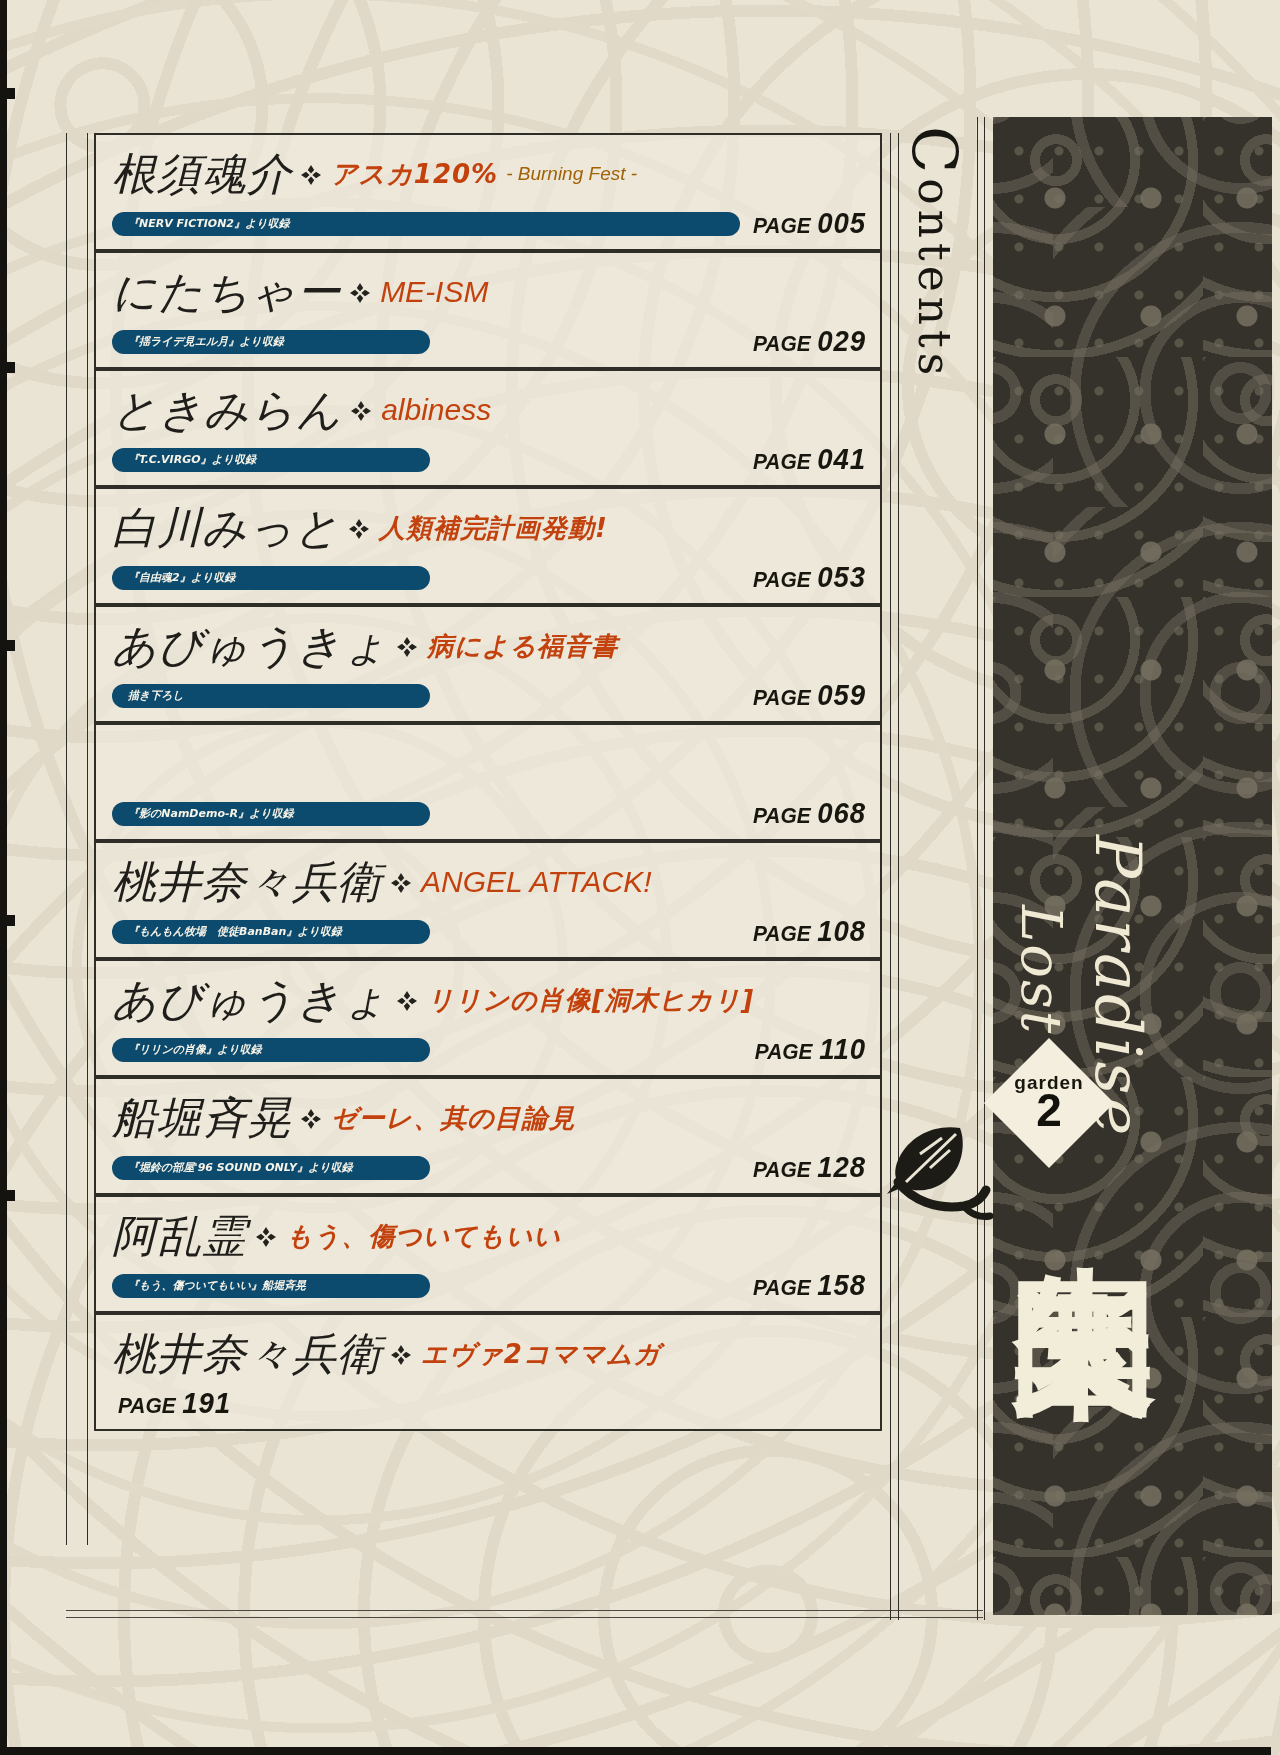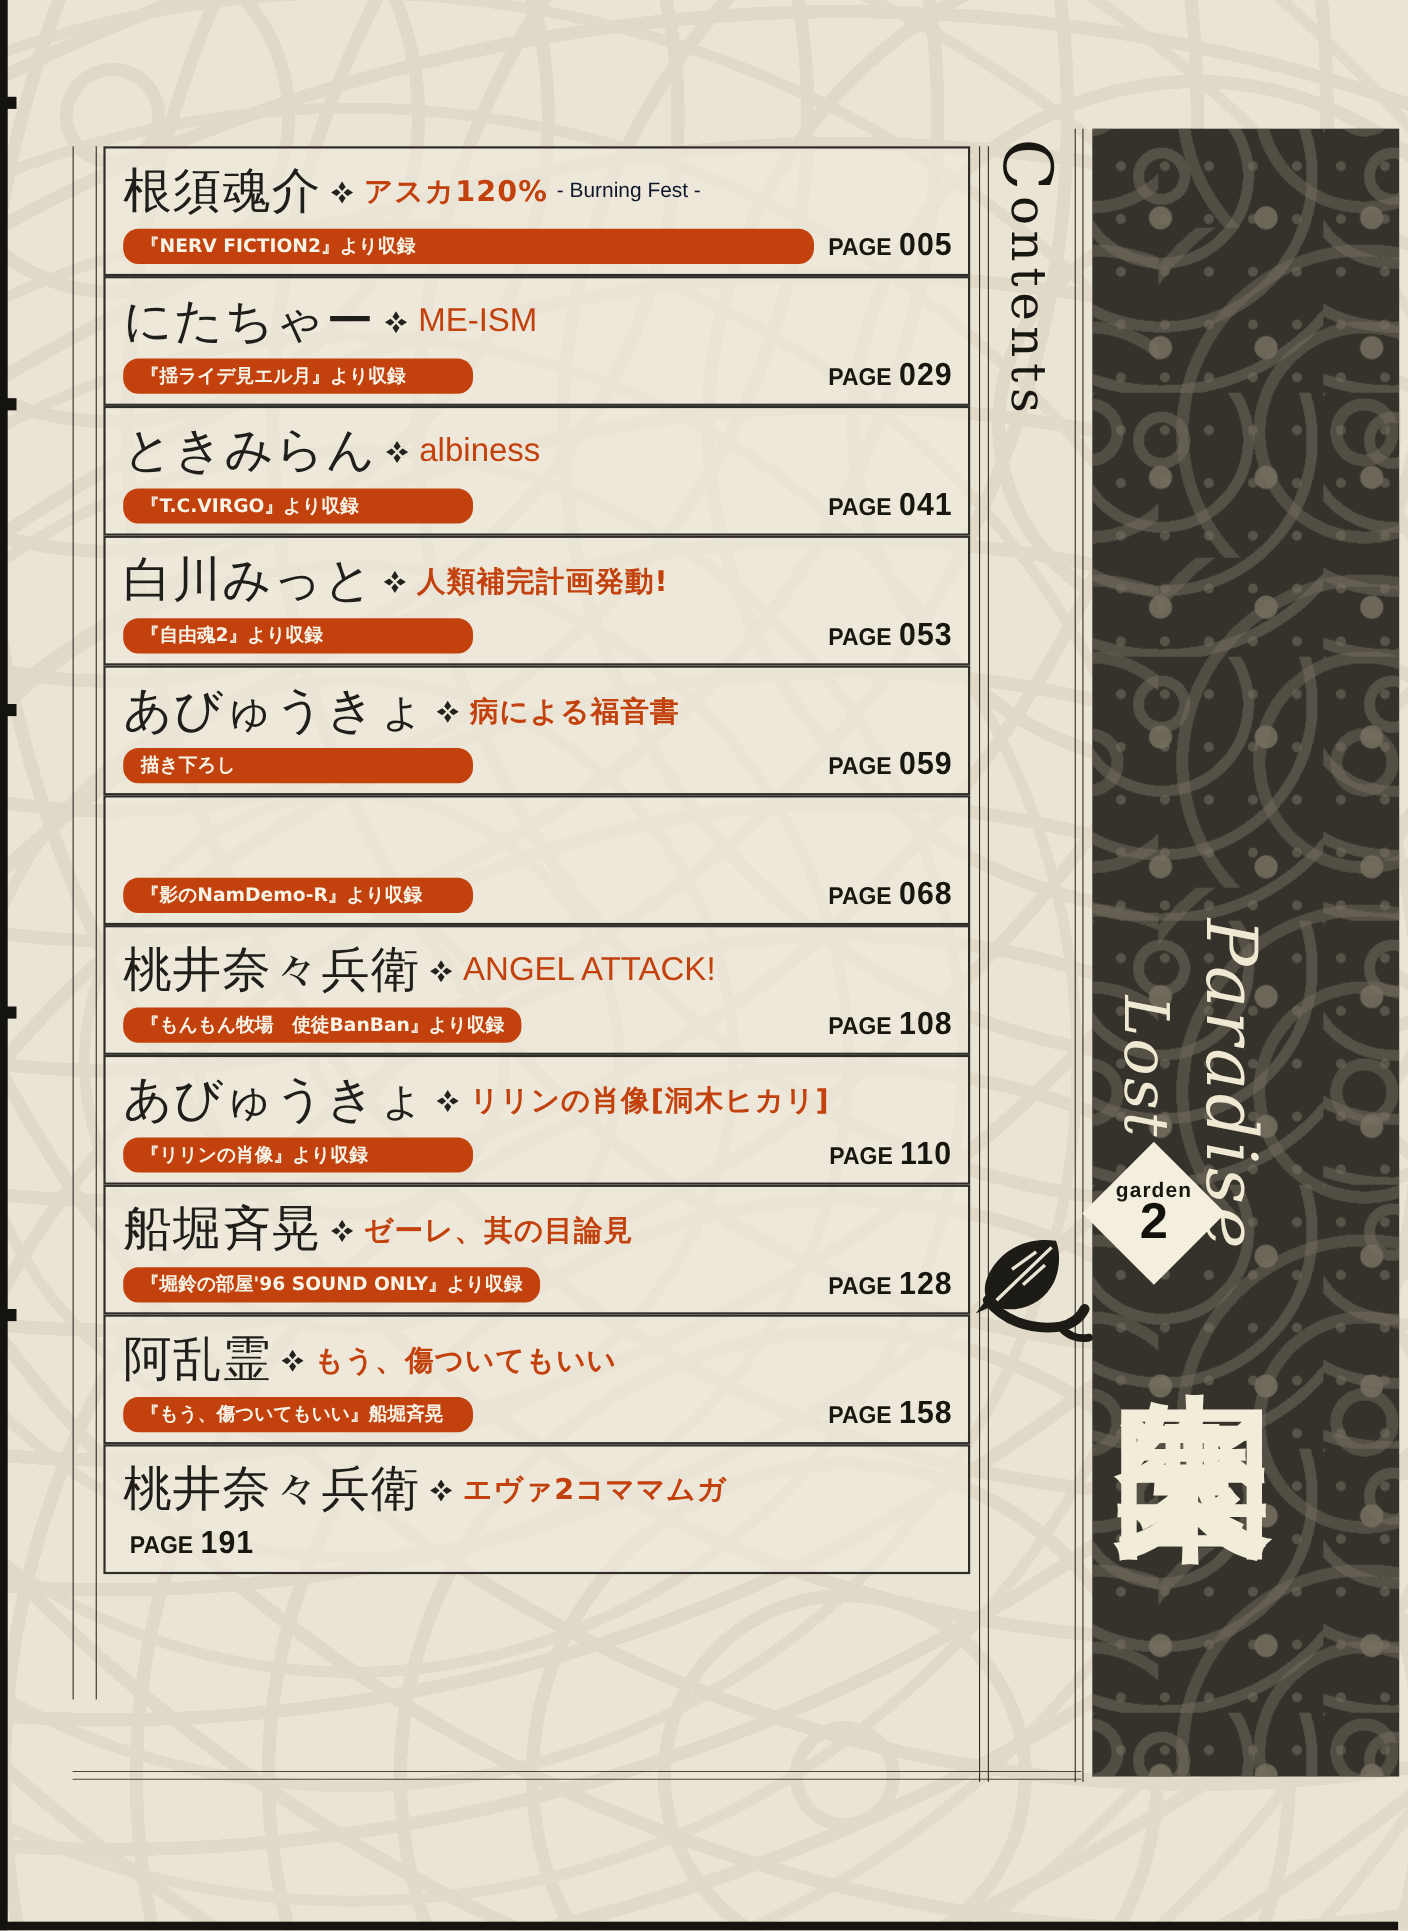--- a/index.html
+++ b/index.html
@@ -32,40 +32,40 @@
     border-left:1.5px solid #2f2d28;border-right:1.5px solid #2f2d28;}
   .vrule-a{position:absolute;left:890px;top:133px;width:7px;height:1487px;
     border-left:1.5px solid #2f2d28;border-right:1.5px solid #2f2d28;}
   .vrule-b{position:absolute;left:977px;top:117px;width:6px;height:1503px;
     border-left:1.5px solid #2f2d28;border-right:1.5px solid #2f2d28;}
   .hrule{position:absolute;left:66px;top:1610px;width:917px;height:6px;
     border-top:1.5px solid rgba(47,45,40,.85);border-bottom:1.5px solid rgba(47,45,40,.85);}
 
   
   .entries{position:absolute;left:94px;top:133px;width:788px;height:1042px;
-    display:flex;flex-direction:column;justify-content:flex-start;}
+    display:flex;flex-direction:column;justify-content:flex-start;font-style:italic;}
   .entry{
     box-sizing:border-box;height:118px;flex:none;
     border:2px solid #2f2d28;
     background:rgba(238,233,221,.66);
     padding:10px 14px 9px 16px;
     display:flex;flex-direction:column;
   }
   .row1{display:flex;align-items:center;min-height:58px;}
   .artist{font-family:"DejaVu Serif",serif;font-size:44px;line-height:1;letter-spacing:1px;color:#1f1e1a;white-space:nowrap;}
   .marker{flex:none;margin:6px 10px 0 9px;}
   .title{font-family:"DejaVu Sans",sans-serif;font-weight:700;font-size:26px;letter-spacing:1px;color:#c2410c;white-space:nowrap;}
   .title.latin{font-family:"Liberation Sans",sans-serif;font-weight:400;font-size:30px;letter-spacing:0;}
-  .subtitle{font-family:"Liberation Sans",sans-serif;font-weight:400;font-size:19px;color:#0f172a;margin-left:8px;white-space:nowrap;}
+  .subtitle{font-family:"Liberation Sans",sans-serif;font-weight:400;font-size:19px;color:#a16207;margin-left:8px;white-space:nowrap;}
   .row2{margin-top:auto;display:flex;align-items:center;justify-content:space-between;}
   .bar{
     flex:none;display:inline-block;box-sizing:border-box;
     min-width:318px;width:fit-content;max-width:640px;
-    background:#c2410c;border-radius:14px;
-    color:#f6f3e7;font-family:"DejaVu Sans",sans-serif;font-weight:700;font-size:17px;
+    background:#0c4a6e;border-radius:14px;
+    color:#f6f3e7;font-family:"DejaVu Sans",sans-serif;font-weight:700;font-size:11px;
     padding:4px 16px 5px;white-space:nowrap;
   }
   .bar.wide{min-width:628px;}
   .pagegrp{display:flex;align-items:baseline;gap:7px;color:#17160f;
     font-family:"Liberation Sans",sans-serif;font-weight:700;
     transform:scaleX(.95);transform-origin:right center;}
   .page-word{font-size:22px;}
   .page-num{font-size:29px;letter-spacing:1px;}
 
   

